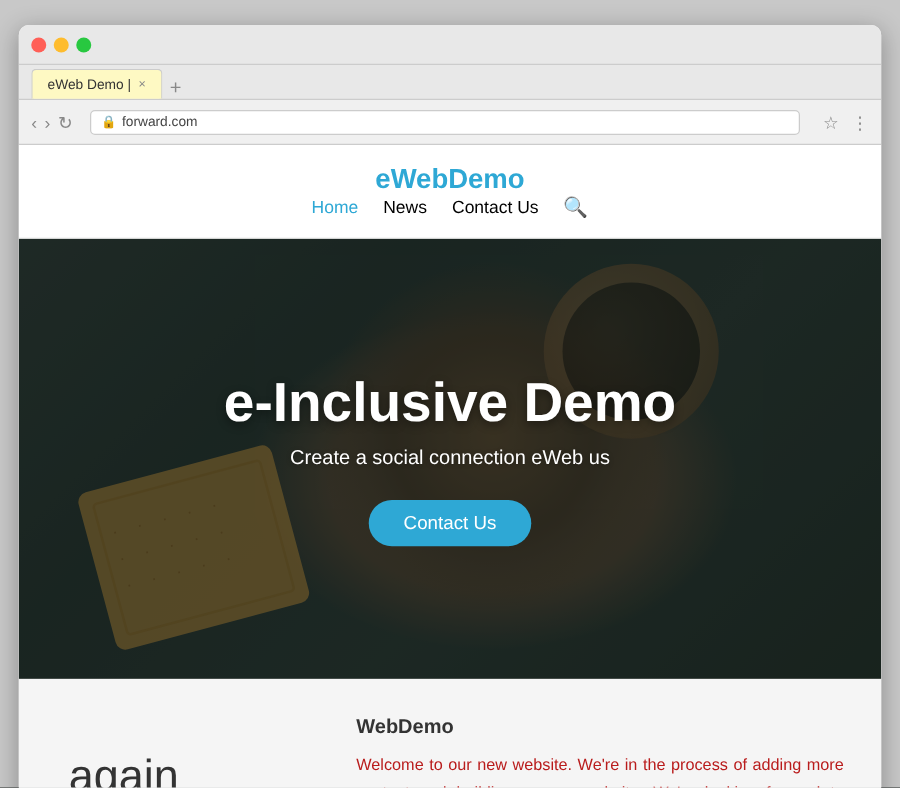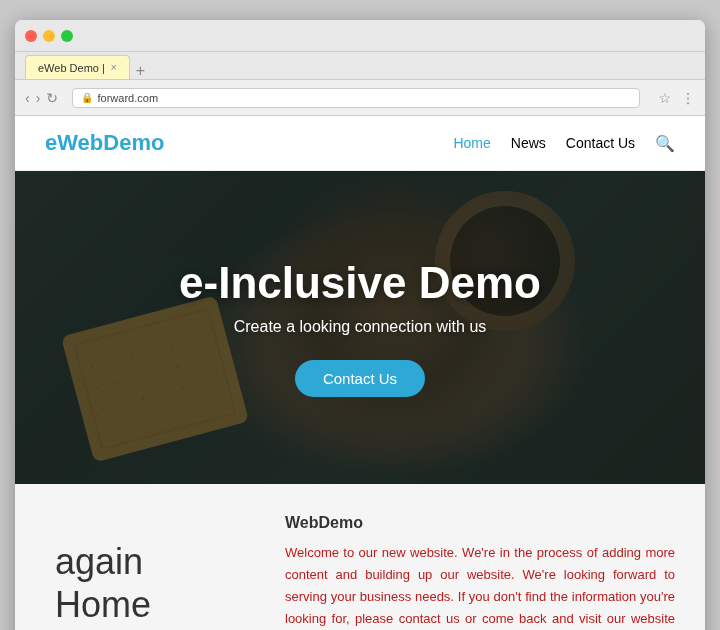--- a/index.html
+++ b/index.html
@@ -106,20 +106,21 @@
     }
 
     
     .site-nav {
       display: flex;
       align-items: center;
       justify-content: space-between;
       padding: 14px 30px;
       background: #fff;
       border-bottom: 1px solid #eee;
+      flex-direction: column;
     }
 
     .site-logo {
       font-size: 22px;
       font-weight: 300;
       color: #333;
     }
 
     .site-logo span {
       color: #2ea8d5;
@@ -146,21 +147,21 @@
 
     .search-icon-nav {
       font-size: 16px;
       color: #888;
       cursor: pointer;
     }
 
     
     .hero {
       position: relative;
-      height: 313px;
+      height: 352px;
       display: flex;
       flex-direction: column;
       align-items: center;
       justify-content: center;
       overflow: hidden;
     }
 
     .hero-bg {
       position: absolute;
       top: 0; left: 0; right: 0; bottom: 0;
@@ -366,21 +367,21 @@
 
     <div class="hero">
       <div class="hero-bg">
         <div class="hero-bg-visual"></div>
         <div class="biscuit"></div>
         <div class="cup"></div>
       </div>
       <div class="hero-overlay"></div>
       <div class="hero-content">
         <h1 class="hero-title">e-Inclusive Demo</h1>
-        <p class="hero-subtitle">Create a looking connection with us</p>
+        <p class="hero-subtitle">Create a social connection eWeb us</p>
         <button class="hero-btn">Contact Us</button>
       </div>
     </div>
 
     <div class="content-section">
       <div class="content-left">
         <div class="content-brand">
           <span>again</span><br>
           <span>Home</span>
         </div>

